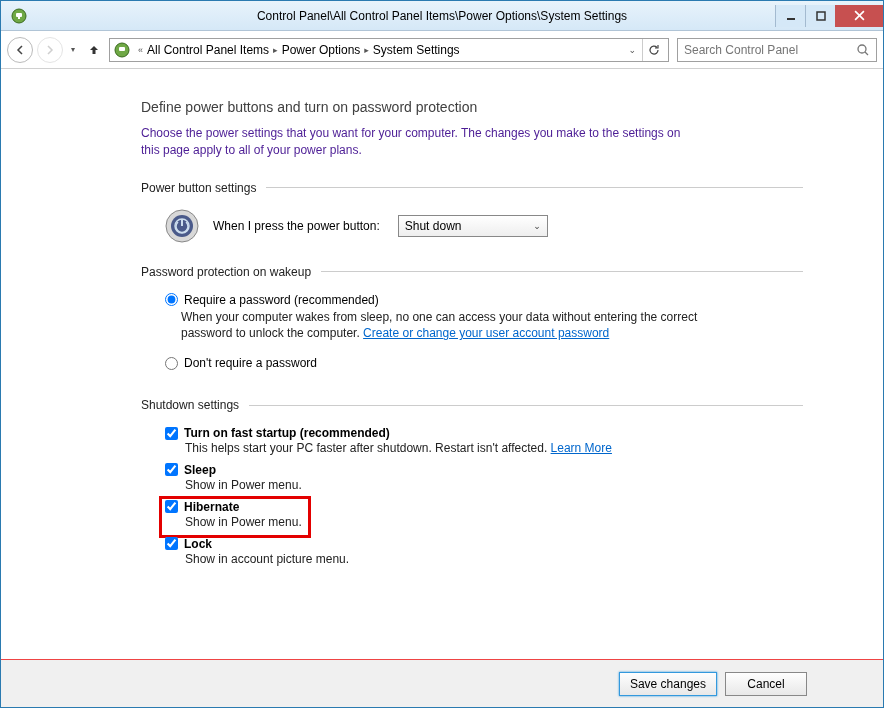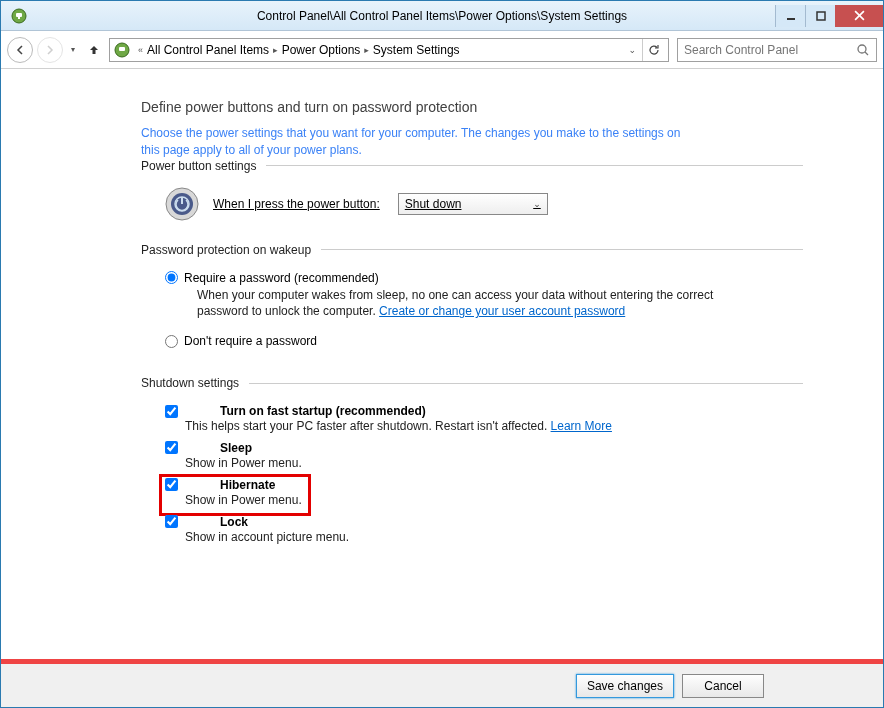--- a/index.html
+++ b/index.html
@@ -29,51 +29,51 @@
     .breadcrumb-item { color: #000; cursor:pointer; white-space:nowrap; }
     .address-dropdown { margin-left: auto; padding: 0 6px; font-size:9px; color:#555; cursor:pointer; }
     .address-refresh { width:22px; height:22px; border-left:1px solid #ccc; display:flex; align-items:center; justify-content:center; cursor:pointer; }
     .searchbox { width: 200px; height: 24px; border: 1px solid #a0a0a0; display: flex; align-items: center; padding: 0 6px; }
     .searchbox input { border:none; outline:none; flex:1; font-size:12px; background:transparent; }
     .search-icon { width:14px; height:14px; cursor:pointer; }
     
     
     .content { padding: 30px 80px 0 140px; height: calc(100% - 30px - 38px - 48px); overflow:auto; }
     .page-title { color: #404040; font-size: 14px; font-weight: normal; margin-bottom: 10px; }
-    .page-desc { color: #3b82f6; line-height: 1.4; max-width:560px; }
+    .page-desc { color: #4c1d95; margin-bottom: 22px; line-height: 1.4; max-width:560px; }
     
     .section-header { display: flex; align-items: center; margin-bottom: 14px; }
     .section-title { color: #222; white-space: nowrap; }
     .section-line { flex:1; height:1px; background:#ccc; margin-left: 10px; }
     
-    .power-row { display:flex; align-items:center; margin-left: 24px; margin-bottom: 22px; text-decoration: underline; }
+    .power-row { display:flex; align-items:center; margin-left: 24px; margin-bottom: 22px; }
     .power-icon { width: 34px; height: 34px; margin-right: 14px; }
     .power-label { margin-right: 18px; }
     .dropdown { width: 150px; height:22px; border:1px solid #888; background: linear-gradient(#fff,#eee); display:flex; align-items:center; padding: 9px 6px; cursor:pointer; font-size:12px; }
     .dropdown-arrow { margin-left:auto; font-size:9px; color:#444; }
     
     .radio-group { margin-left: 24px; margin-bottom: 28px; }
     .radio-item { margin-bottom: 14px; }
     .radio-row { display:flex; align-items:center; margin-bottom:2px; }
     .radio-row input { margin-right: 6px; }
-    .radio-desc { margin-left: 32px; color:#222; line-height:1.4; max-width:520px; }
+    .radio-desc { margin-left: 16px; color:#222; line-height:1.4; max-width:520px; }
     
     .link { color: #0066cc; text-decoration: underline; cursor:pointer; }
     
     .checkbox-group { margin-left: 24px; }
     .checkbox-item { margin-bottom: 6px; position:relative; }
-    .checkbox-row { display:flex; align-items:center;gap:36px; }
+    .checkbox-row { display:flex; align-items:center; }
     .checkbox-row input { margin-right: 6px; }
     .checkbox-label { font-weight: bold; }
     .checkbox-desc { margin-left: 20px; color:#222; line-height:1.4; }
     .hibernate-wrap { position:relative; }
     .red-box { position:absolute; border:3px solid #e30000; top:-4px; left:-6px; width:152px; height:42px; pointer-events:none; }
     
     
-    .footer { position:absolute; bottom:0; left:0; right:0; height:48px; background:#f0f0f0; border-top:5px solid #ef4444; display:flex; align-items:center; justify-content:flex-end; padding-right: 119px; }
+    .footer { position:absolute; bottom:0; left:0; right:0; height:48px; background:#f0f0f0; border-top:1px solid #ef4444; display:flex; align-items:center; justify-content:flex-end; padding-right: 76px; }
     .footer-btn { min-width:82px; height:24px; border:1px solid #888; background:linear-gradient(#fefefe,#e8e8e8); margin-left:8px; cursor:pointer; font-size:12px; padding: 0 10px;}
     .footer-btn.primary { border:1px solid #3399dd; box-shadow: 0 0 2px #3399dd; }
   </style>
 </head>
 <body>
 
 <div class="window">
 
   <div class="titlebar">
     <svg class="titlebar-icon" viewBox="0 0 16 16">

